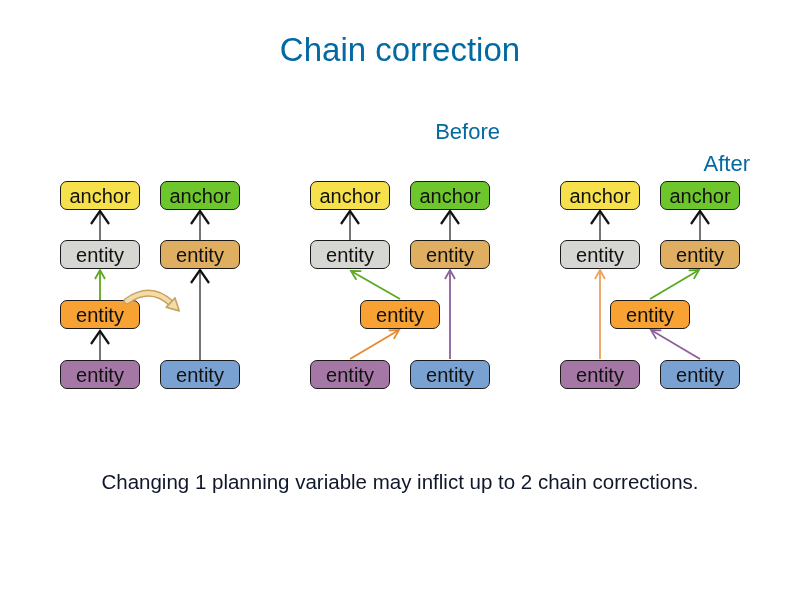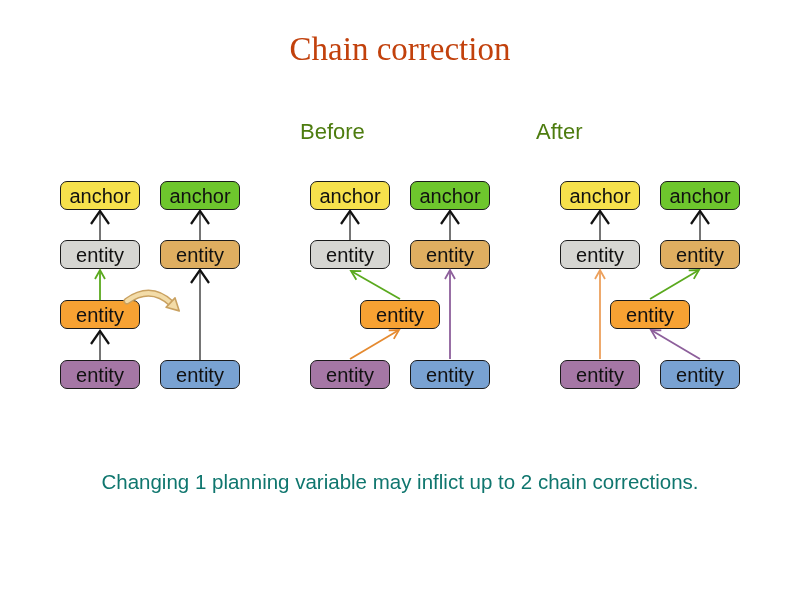--- a/index.html
+++ b/index.html
@@ -13,40 +13,39 @@
   .stage {
     position: relative;
     width: 800px; height: 600px;
     background: #ffffff;
   }
   .title {
     position: absolute;
     top: 31px; left: 0; width: 800px;
     text-align: center;
     font-size: 33px;
-    color: #c2410c;
+    color: #0369a1;
     letter-spacing: 0px;
-    font-family: Liberation Serif, serif;
   }
   .col-label {
     position: absolute;
     top: 119px;
     width: 200px;
-    text-align: left;
+    text-align: right;
     font-size: 22px;
-    color: #4d7c0f;
+    color: #0369a1;
   }
   .col-label.before { left: 300px; }
-  .col-label.after  { left: 536px; }
+  .col-label.after  { left: 550px; margin-top: 32px; }
   .caption {
     position: absolute;
     top: 470px; left: 0; width: 800px;
     text-align: center;
     font-size: 20.5px;
-    color: #0f766e;
+    color: #0f172a;
   }
   .diagram-layer {
     position: absolute;
     top: 0; left: 0; width: 764px; height: 600px;
     z-index: 1;
   }
   .arrows-layer {
     position: absolute;
     top: 0; left: 0;
     z-index: 2;

